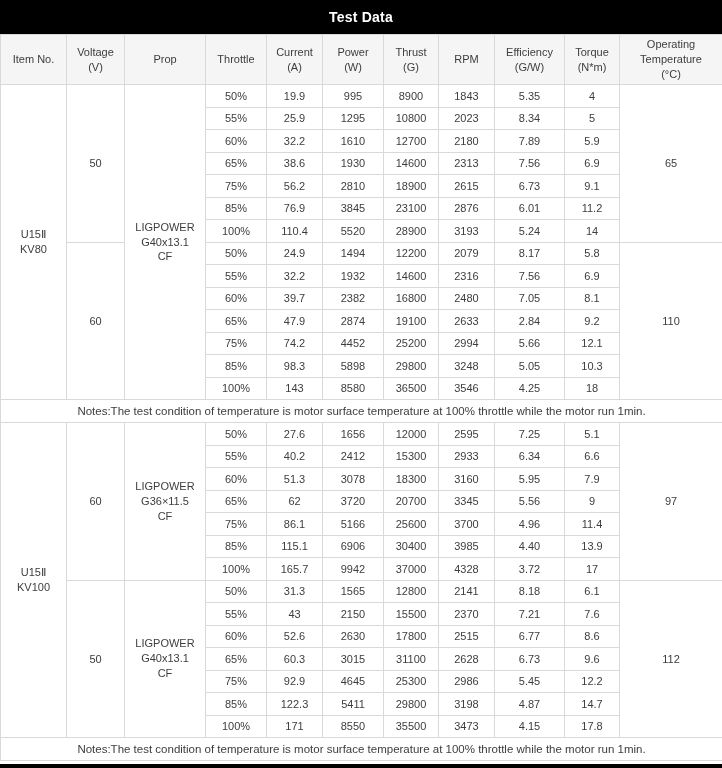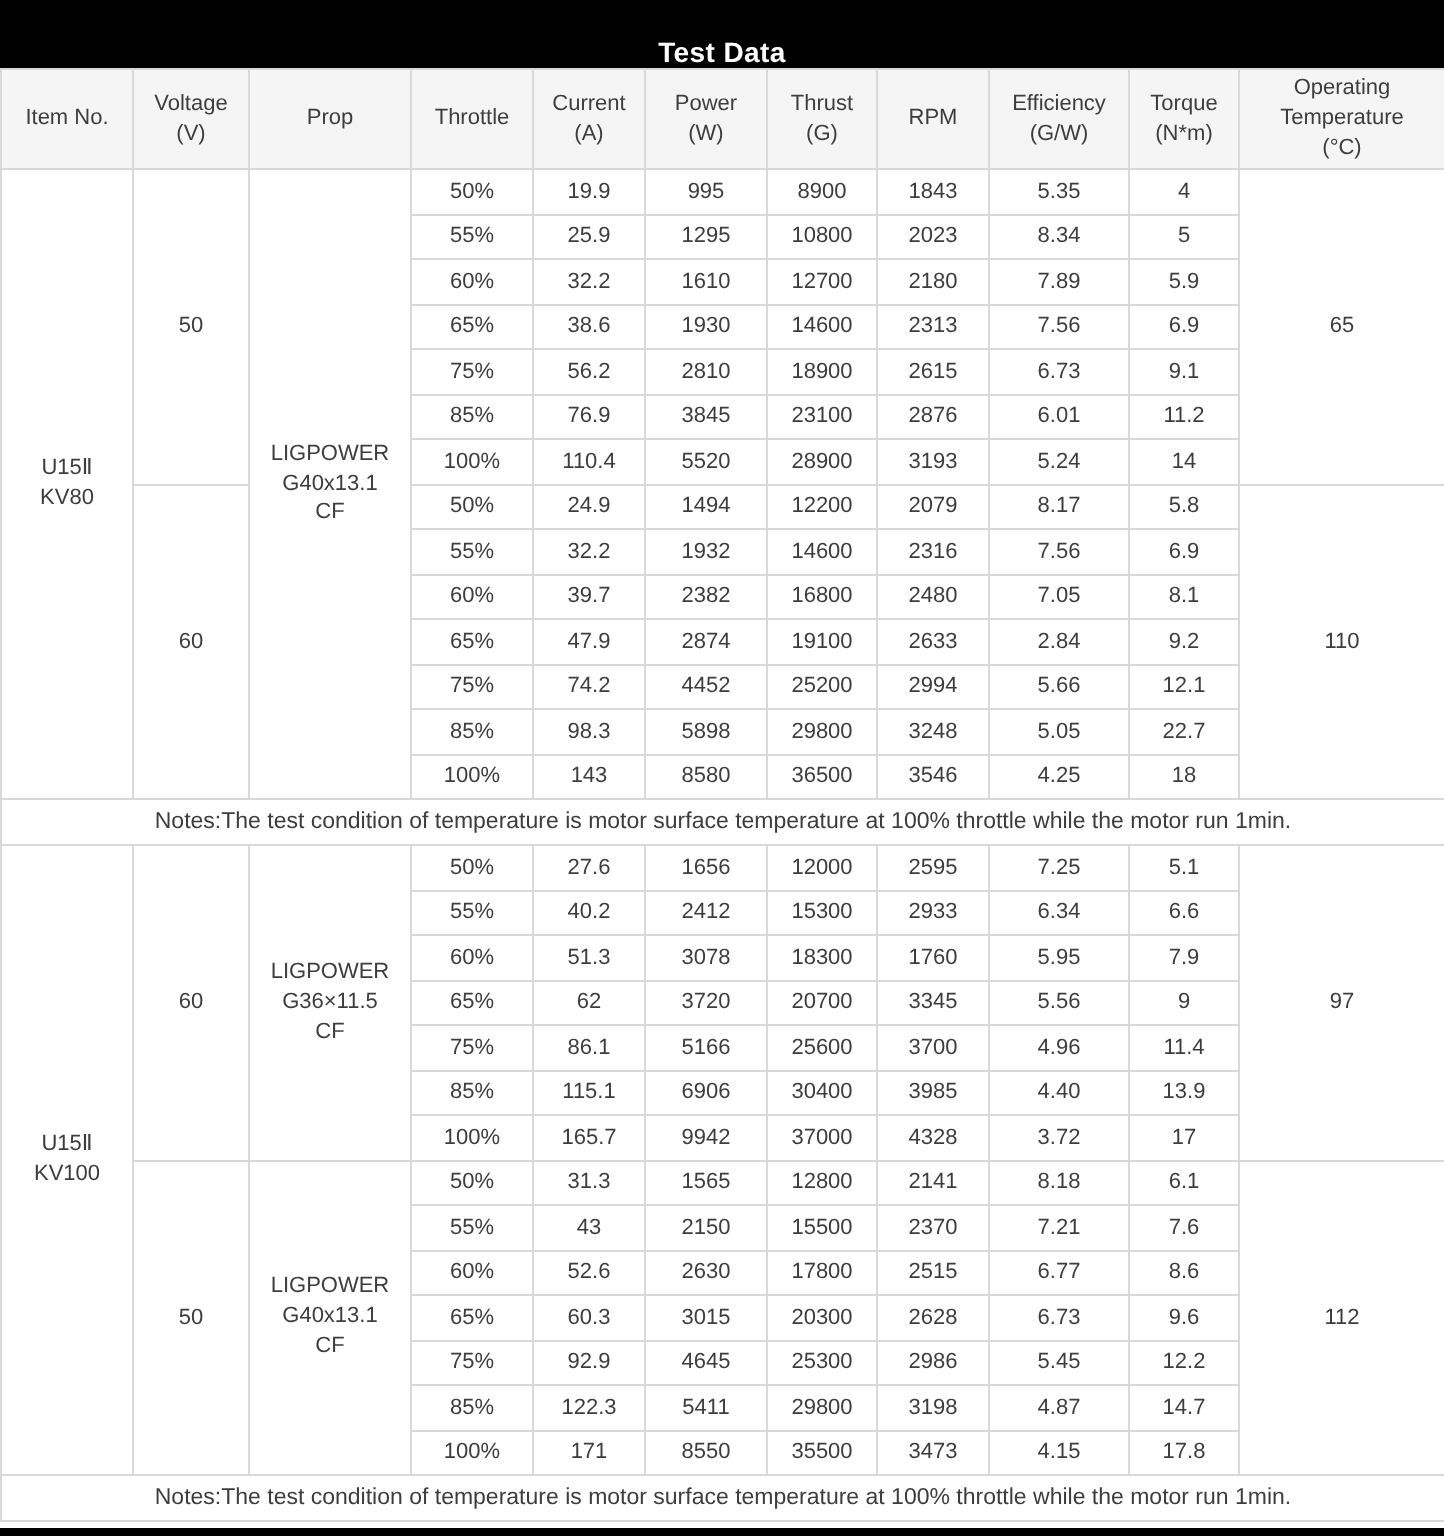--- a/index.html
+++ b/index.html
@@ -1,20 +1,20 @@
 <!DOCTYPE html>
 <html><head>
 <meta charset="utf-8">
 <style>
   html,body{margin:0;padding:0;background:#ffffff;}
   body{font-family:"Liberation Sans",sans-serif;-webkit-font-smoothing:antialiased;}
   .page{width:722px;}
   .title-bar{
     width:722px;height:34px;background:#000000;
-    display:flex;align-items:flex-end;justify-content:center;
+    display:flex;align-items:center;justify-content:center;
   }
   .title-bar span{color:#ffffff;font-size:14px;font-weight:600;letter-spacing:.2px;}
   table{
     width:722px;border-collapse:collapse;table-layout:fixed;
   }
   th,td{
     border:1px solid #d9d9d9;
     text-align:center;vertical-align:middle;
     color:#3d3d3d;padding:0;
     white-space:pre-line;
@@ -194,21 +194,21 @@
           <td>5.66</td>
           <td>12.1</td>
         </tr>
         <tr>
           <td>85%</td>
           <td>98.3</td>
           <td>5898</td>
           <td>29800</td>
           <td>3248</td>
           <td>5.05</td>
-          <td>22.7</td>
+          <td>10.3</td>
         </tr>
         <tr>
           <td>100%</td>
           <td>143</td>
           <td>8580</td>
           <td>36500</td>
           <td>3546</td>
           <td>4.25</td>
           <td>18</td>
         </tr>
@@ -238,21 +238,21 @@
           <td>15300</td>
           <td>2933</td>
           <td>6.34</td>
           <td>6.6</td>
         </tr>
         <tr>
           <td>60%</td>
           <td>51.3</td>
           <td>3078</td>
           <td>18300</td>
-          <td>1760</td>
+          <td>3160</td>
           <td>5.95</td>
           <td>7.9</td>
         </tr>
         <tr>
           <td>65%</td>
           <td>62</td>
           <td>3720</td>
           <td>20700</td>
           <td>3345</td>
           <td>5.56</td>
@@ -314,21 +314,21 @@
           <td>2630</td>
           <td>17800</td>
           <td>2515</td>
           <td>6.77</td>
           <td>8.6</td>
         </tr>
         <tr>
           <td>65%</td>
           <td>60.3</td>
           <td>3015</td>
-          <td>20300</td>
+          <td>31100</td>
           <td>2628</td>
           <td>6.73</td>
           <td>9.6</td>
         </tr>
         <tr>
           <td>75%</td>
           <td>92.9</td>
           <td>4645</td>
           <td>25300</td>
           <td>2986</td>

